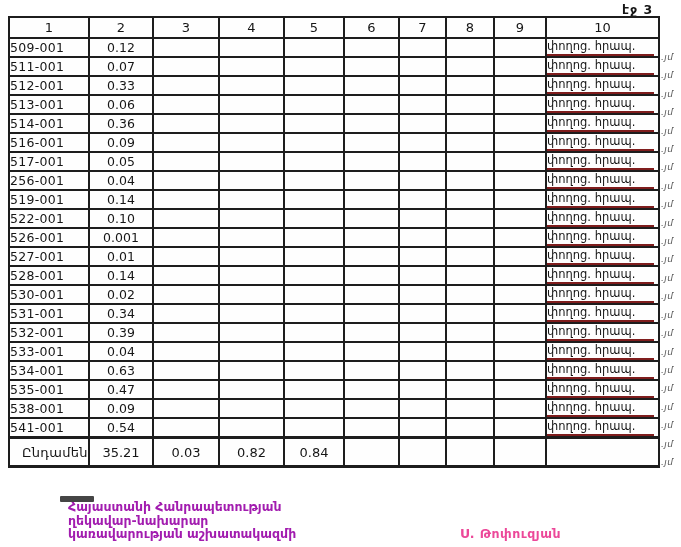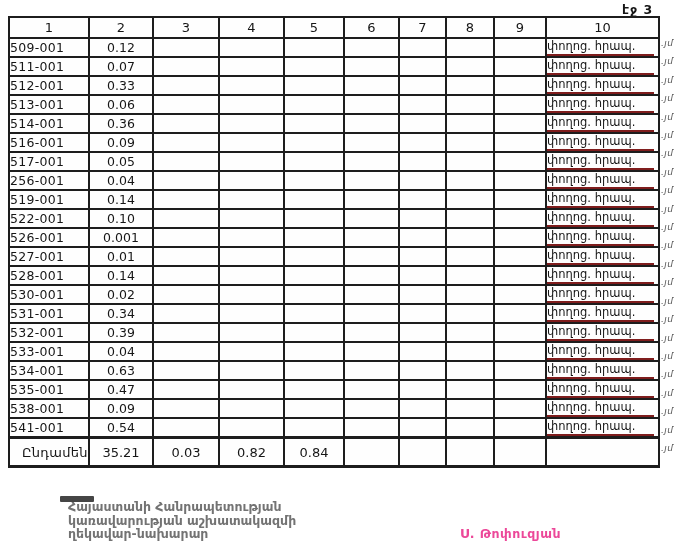--- a/index.html
+++ b/index.html
@@ -34,32 +34,32 @@
   td.code { text-align: left; padding-left: 5px; letter-spacing: 0.3px; }
   td.val  { text-align: center; }
   td.cat  { padding-left: 4px; font-size: 11.5px; }
   .cat-span {
     display: inline-block; width: 96%;
     border-bottom: 2px solid #7f1d1d;
     line-height: 13px; padding-bottom: 1px;
   }
   tr.total-row td { height: 26px; font-size: 13px; border-top-width: 3px; border-bottom-width: 3px; }
   tr.total-row td.code { padding-left: 12px; }
-  .marks { position: absolute; left: 661px; top: 34px; width: 20px; }
+  .marks { position: absolute; left: 661px; top: 48px; width: 20px; }
   .mark {
     height: 18.42px; line-height: 18.42px;
     font-size: 9px; color: #575757; font-style: italic; letter-spacing: 0.5px;
   }
   .smudge {
     position: absolute; left: 60px; top: 496px;
     width: 34px; height: 6px; background: #454545; border-radius: 1px;
   }
   .footer-left {
     position: absolute; left: 68px; top: 500px;
-    font-weight: 700; font-size: 12.5px; line-height: 13.5px; color: #737373;
+    font-weight: 700; font-size: 12.5px; line-height: 13.5px; color: #a21caf;
   }
   .signature {
     position: absolute; left: 460px; top: 526px;
     font-weight: 700; font-size: 12.5px; color: #ec4899; letter-spacing: 0.5px;
   }
 </style>
 </head>
 <body>
 
 <div class="page-label">էջ 3</div>
@@ -382,17 +382,17 @@
     <div class="mark">.յմ</div>
     <div class="mark">.յմ</div>
     <div class="mark">.յմ</div>
     <div class="mark">.յմ</div>
   </div>
 
 <div class="smudge"></div>
 
 <div class="footer-left">
   <div>Հայաստանի Հանրապետության</div>
+  <div>ղեկավար-նախարար</div>
   <div>կառավարության աշխատակազմի</div>
-  <div>ղեկավար-նախարար</div>
 </div>
 
 <div class="signature">Ս. Թոփուզյան</div>
 
 </body></html>

